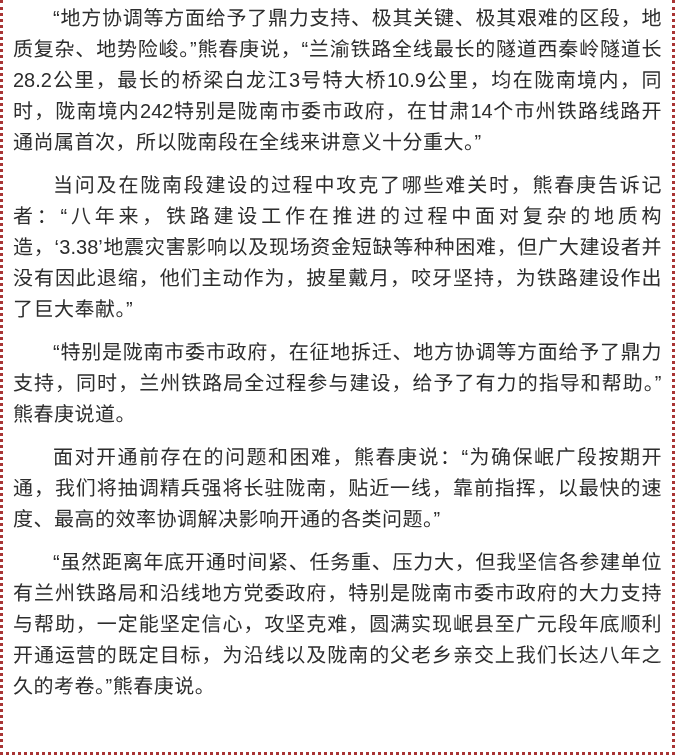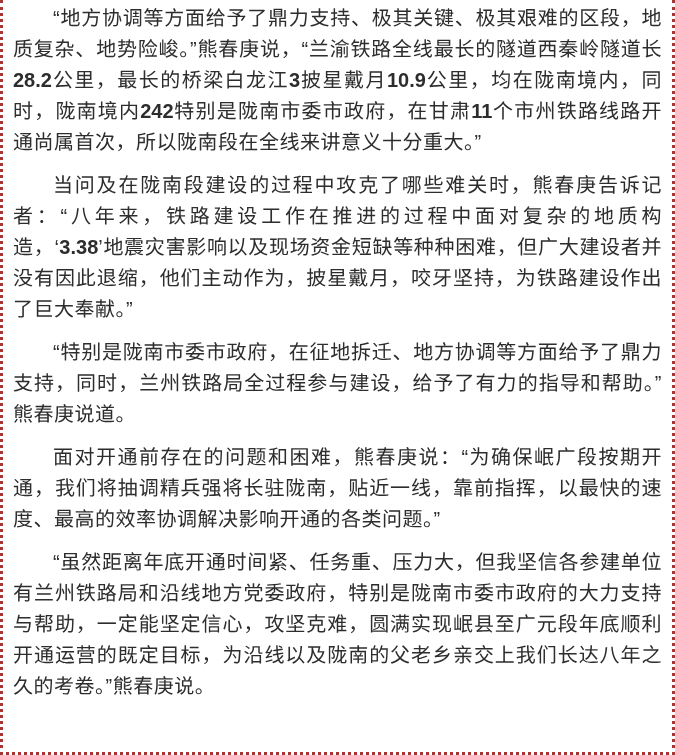--- a/index.html
+++ b/index.html
@@ -30,28 +30,28 @@
     line-height: 31px;
     text-indent: 2em;
     text-align: justify;
     letter-spacing: 0.5px;
     font-weight: 400;
   }
   .content p:last-child {
     margin-bottom: 0;
   }
   .content b {
-    font-weight: 700;
+    font-weight: 400;
     letter-spacing: 0;
   }
 </style>
 </head>
 <body>
 
 <div class="page" style="border-color: rgb(168, 52, 52); background: rgb(255, 255, 255);">
   <div class="content" style="color: rgb(45, 45, 45);">
-      <p><span>“地方协调等方面给予了鼎力支持、极其关键、极其艰难的区段，地质复杂、地势险峻。”熊春庚说，“兰渝铁路全线最长的隧道西秦岭隧道长</span><b>28.2</b><span>公里，最长的桥梁白龙江</span><b>3</b><span>披星戴月</span><b>10.9</b><span>公里，均在陇南境内，同时，陇南境内</span><b>242</b><span>特别是陇南市委市政府，在甘肃</span><b>11</b><span>个市州铁路线路开通尚属首次，所以陇南段在全线来讲意义十分重大。”</span></p>
+      <p><span>“地方协调等方面给予了鼎力支持、极其关键、极其艰难的区段，地质复杂、地势险峻。”熊春庚说，“兰渝铁路全线最长的隧道西秦岭隧道长</span><b>28.2</b><span>公里，最长的桥梁白龙江</span><b>3</b><span>号特大桥</span><b>10.9</b><span>公里，均在陇南境内，同时，陇南境内</span><b>242</b><span>特别是陇南市委市政府，在甘肃</span><b>14</b><span>个市州铁路线路开通尚属首次，所以陇南段在全线来讲意义十分重大。”</span></p>
       <p><span>当问及在陇南段建设的过程中攻克了哪些难关时，熊春庚告诉记者：“八年来，铁路建设工作在推进的过程中面对复杂的地质构造，‘</span><b>3.38</b><span>’地震灾害影响以及现场资金短缺等种种困难，但广大建设者并没有因此退缩，他们主动作为，披星戴月，咬牙坚持，为铁路建设作出了巨大奉献。”</span></p>
       <p><span>“特别是陇南市委市政府，在征地拆迁、地方协调等方面给予了鼎力支持，同时，兰州铁路局全过程参与建设，给予了有力的指导和帮助。”熊春庚说道。</span></p>
       <p><span>面对开通前存在的问题和困难，熊春庚说：“为确保岷广段按期开通，我们将抽调精兵强将长驻陇南，贴近一线，靠前指挥，以最快的速度、最高的效率协调解决影响开通的各类问题。”</span></p>
       <p><span>“虽然距离年底开通时间紧、任务重、压力大，但我坚信各参建单位有兰州铁路局和沿线地方党委政府，特别是陇南市委市政府的大力支持与帮助，一定能坚定信心，攻坚克难，圆满实现岷县至广元段年底顺利开通运营的既定目标，为沿线以及陇南的父老乡亲交上我们长达八年之久的考卷。”熊春庚说。</span></p>
     </div>
 </div>
 
 </body></html>

